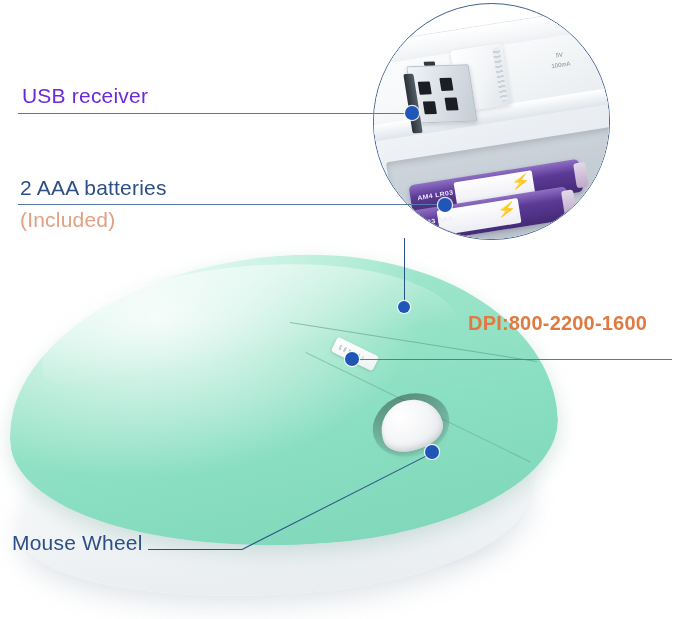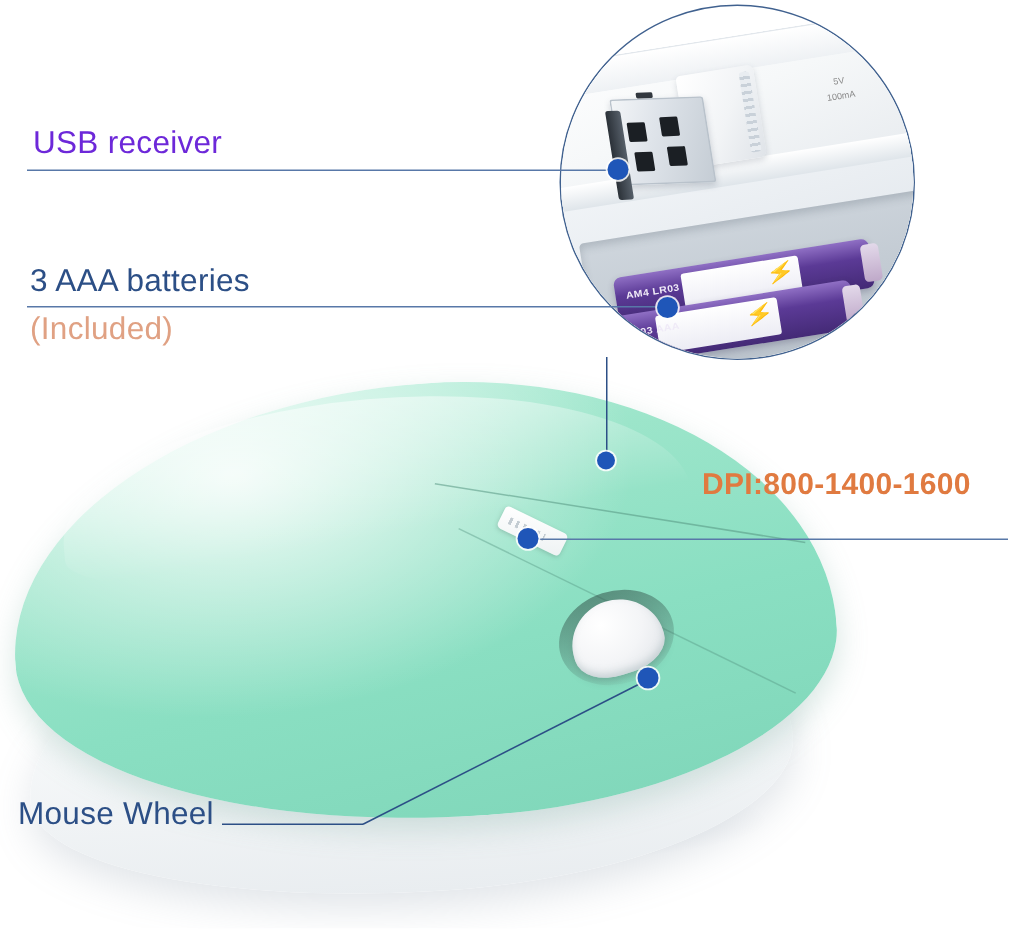--- a/index.html
+++ b/index.html
@@ -469,23 +469,23 @@
   <div class="diag" style="left:242px; top:549px; width:214px; transform: rotate(-26.9deg);"></div>
 
   <div class="dot" style="left:405px; top:106px; width:14px; height:14px;"></div>
   <div class="dot" style="left:438px; top:198px; width:14px; height:14px;"></div>
   <div class="dot" style="left:398px; top:301px; width:12px; height:12px;"></div>
   <div class="dot" style="left:345px; top:352px; width:14px; height:14px;"></div>
   <div class="dot" style="left:425px; top:445px; width:14px; height:14px;"></div>
 
   <div class="anno anno-orange" style="left:22px; top:84px;">USB receiver</div>
 
-  <div class="anno anno-blue" style="left:20px; top:176px;">3 AAA batteries</div>
+  <div class="anno anno-blue" style="left:20px; top:176px;">2 AAA batteries</div>
 
   <div class="anno anno-orange-light" style="left:20px; top:208px;">(Included)</div>
 
   <div class="anno anno-blue" style="left:12px; top:531px;">Mouse Wheel</div>
 
   <div class="anno anno-dpi" style="left:468px; top:310px;">
-    <div>DPI:800-1400-1600</div>
+    <div>DPI:800-2200-1600</div>
   </div>
 
 </div>
 
 </body></html>

